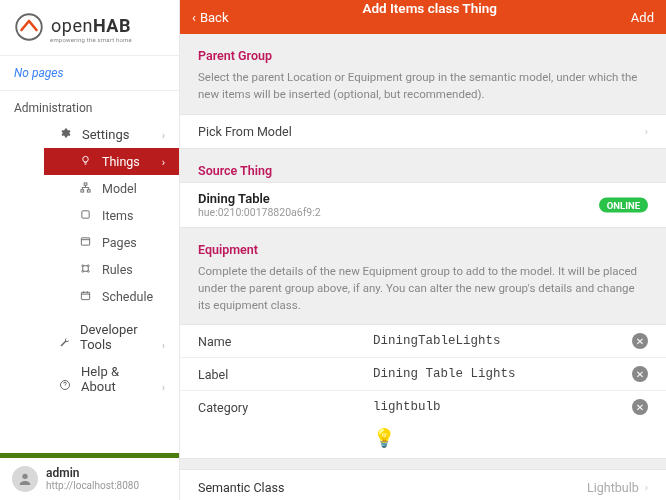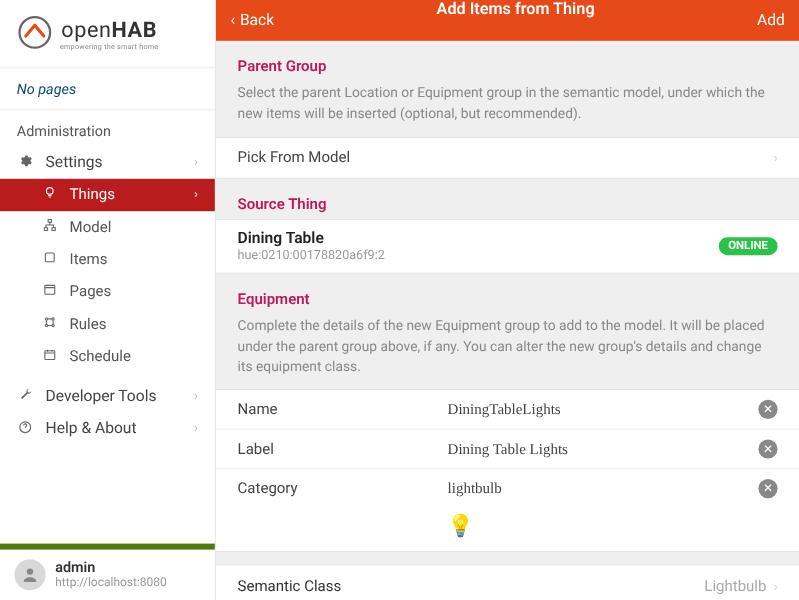--- a/index.html
+++ b/index.html
@@ -28,37 +28,38 @@
   }
   .logo-wrap { display: flex; align-items: center; gap: 6px; }
   .logo-txt { display: flex; flex-direction: column; text-align: center; }
   .logo-main { font-size: 18px; font-weight: 400; color: #333; letter-spacing: .5px; }
   .logo-main b { font-weight: 700; }
   .logo-sub { font-size: 6px; color: #888; letter-spacing: .2px; }
   .no-pages {
     padding: 10px 14px;
     font-size: 12px;
     font-style: italic;
-    color: #0c4a6e;
+    color: #3b82f6;
     border-bottom: 1px solid #eee;
   }
   .admin-head {
     padding: 10px 14px 6px 14px;
     font-size: 12px;
     color: #555;
   }
   .nav-item {
     display: flex;
-    align-items: flex-start;
+    align-items: flex-end;
     gap: 10px;
     padding: 6px 14px;
     font-size: 13px;
     color: #444;
     cursor: pointer;
     position: relative;
+    margin-left: 44px;
   }
   .nav-item.sub { padding-left: 34px; font-size: 12.5px; color: #555; }
   .nav-item .chev { margin-left: auto; color: #bbb; font-size: 11px; }
   .nav-item.active {
     background: #b91c1c;
     color: #fff;
   }
   .nav-item.active .chev { color: #fff; }
   .nav-icon { width: 14px; text-align: center; color: #666; font-size: 12px; }
   .nav-item.active .nav-icon { color: #fff; }
@@ -166,21 +167,21 @@
   }
   .form-row:first-child { border-top: none; }
   .form-label { width: 175px; color: #444; }
   .form-input {
     flex: 1;
     border: none;
     font-size: 12.5px;
     color: #444;
     outline: none;
     background: transparent;
-    font-family: Liberation Serif, serif;
+    font-family: Liberation Mono, monospace;
   }
   .clear-btn {
     width: 16px; height: 16px; border-radius: 50%;
     background: #888; color: #fff;
     display: flex; align-items: center; justify-content: center;
     font-size: 10px; cursor: pointer; flex-shrink: 0;
   }
   .icon-preview {
     padding: 4px 18px 10px 193px;
     background: #fff;
@@ -331,21 +332,21 @@
   </div>
 </aside>
 
 <main class="main">
   <div class="topbar">
     <div class="back">
       <span>‹</span>
       <span>Back</span>
     </div>
     <div class="title-wrap">
-      <div class="title">Add Items from Thing</div>
+      <div class="title">Add Items class Thing</div>
     </div>
     <div class="add">Add</div>
   </div>
 
   <div class="content">
 
     <div class="sect-title">Parent Group</div>
     <div class="sect-desc">Select the parent Location or Equipment group in the semantic model, under which the new items will be inserted (optional, but recommended).</div>
     <div class="list">
       <div class="list-row">

